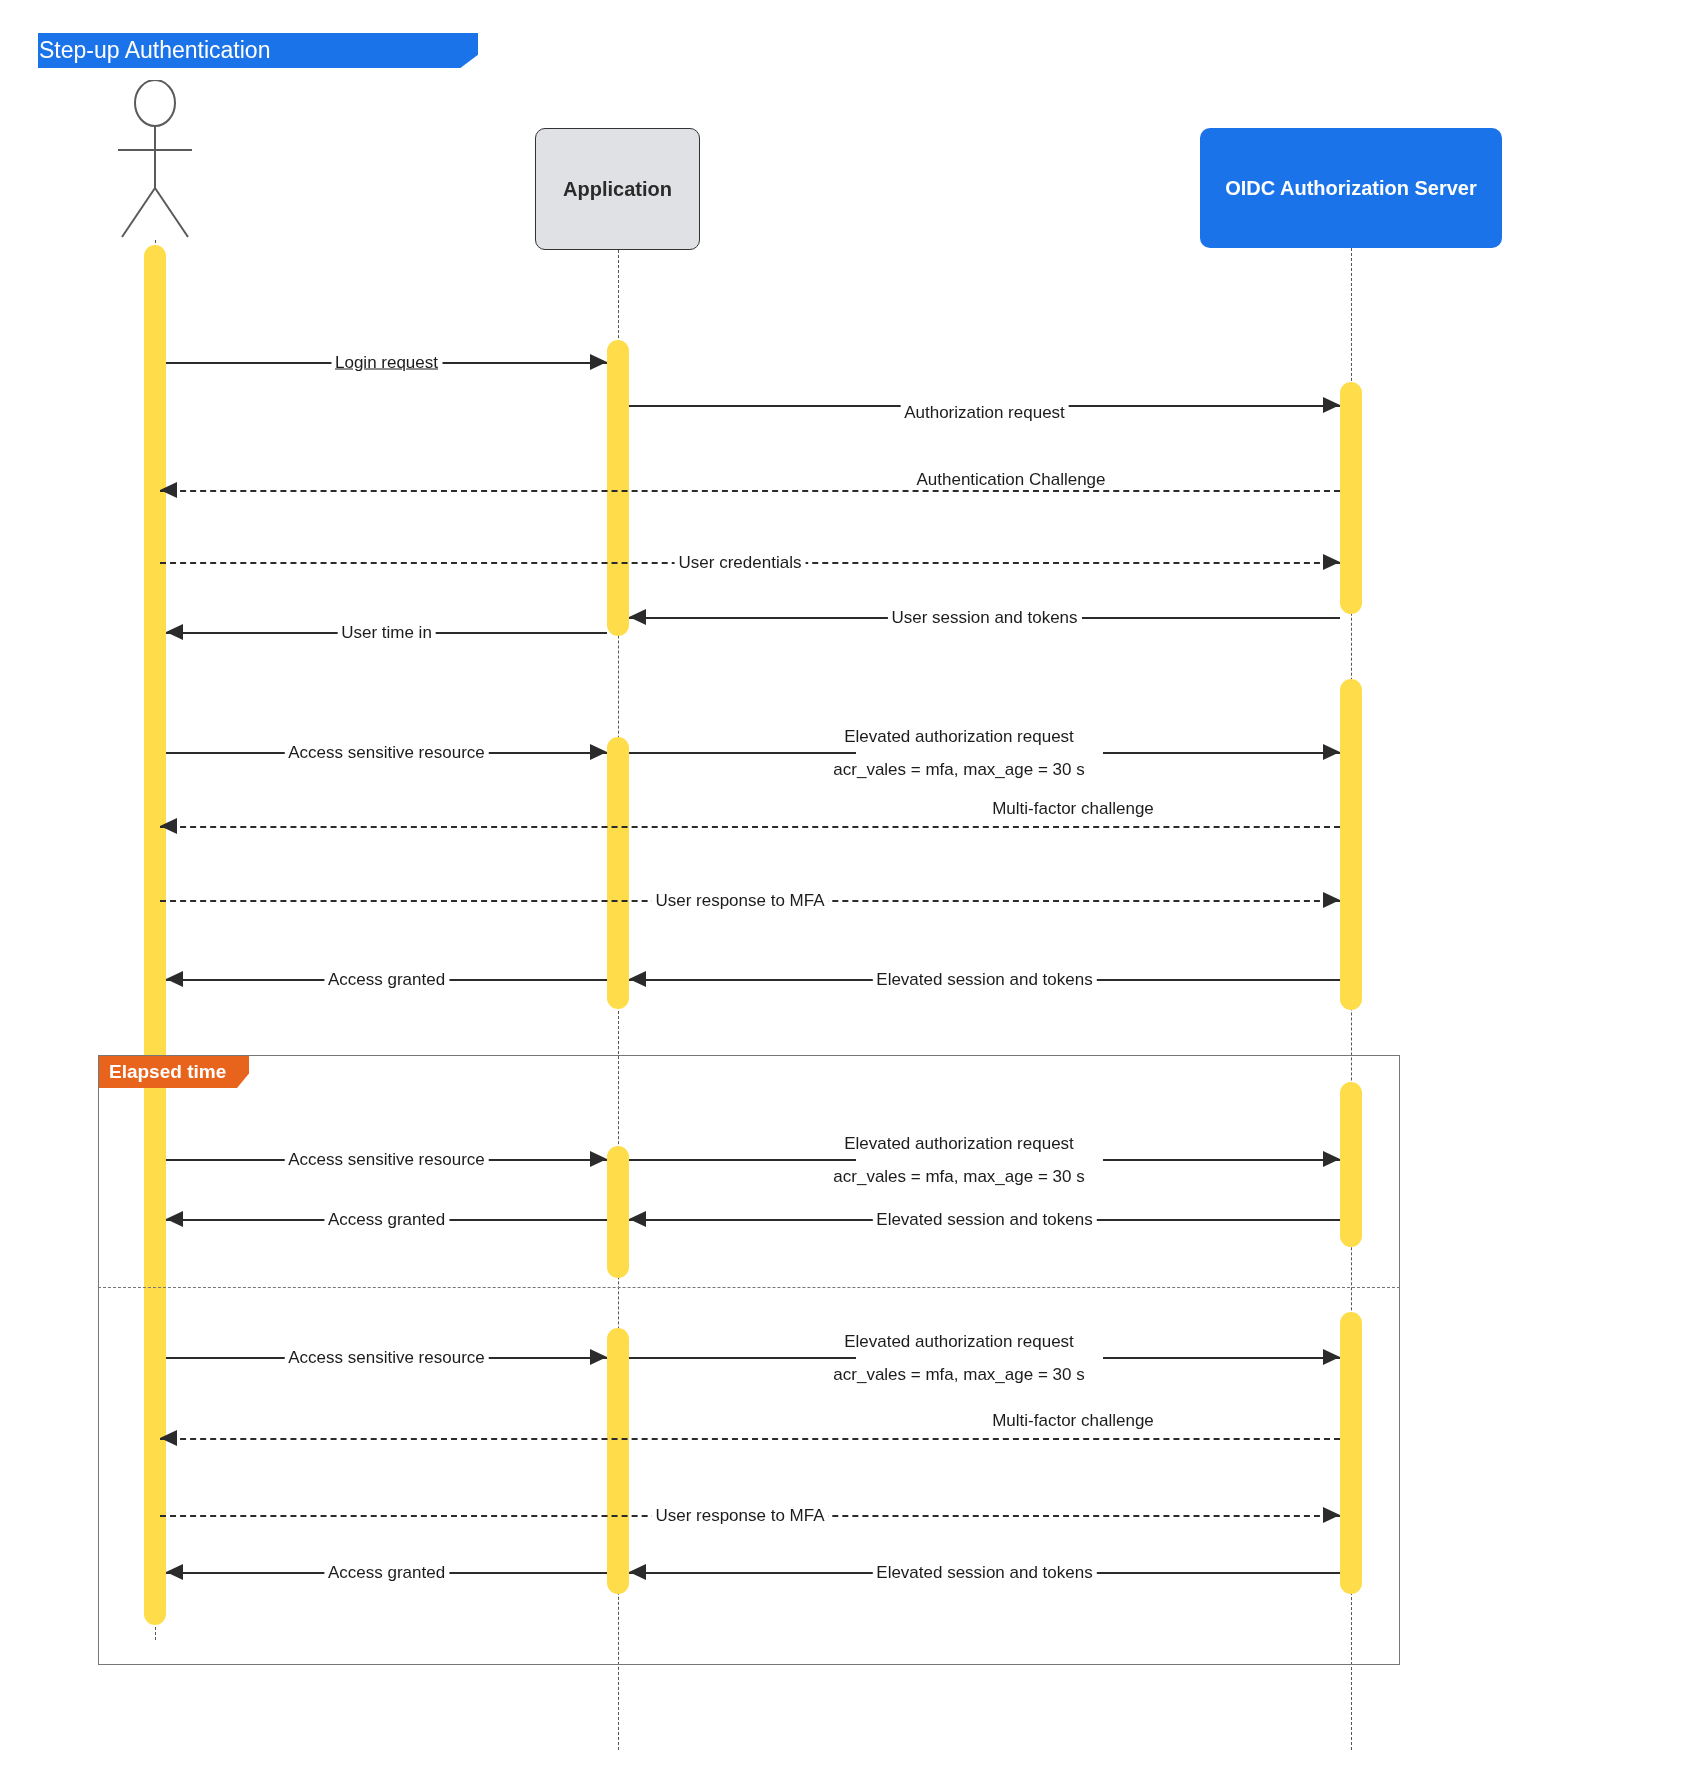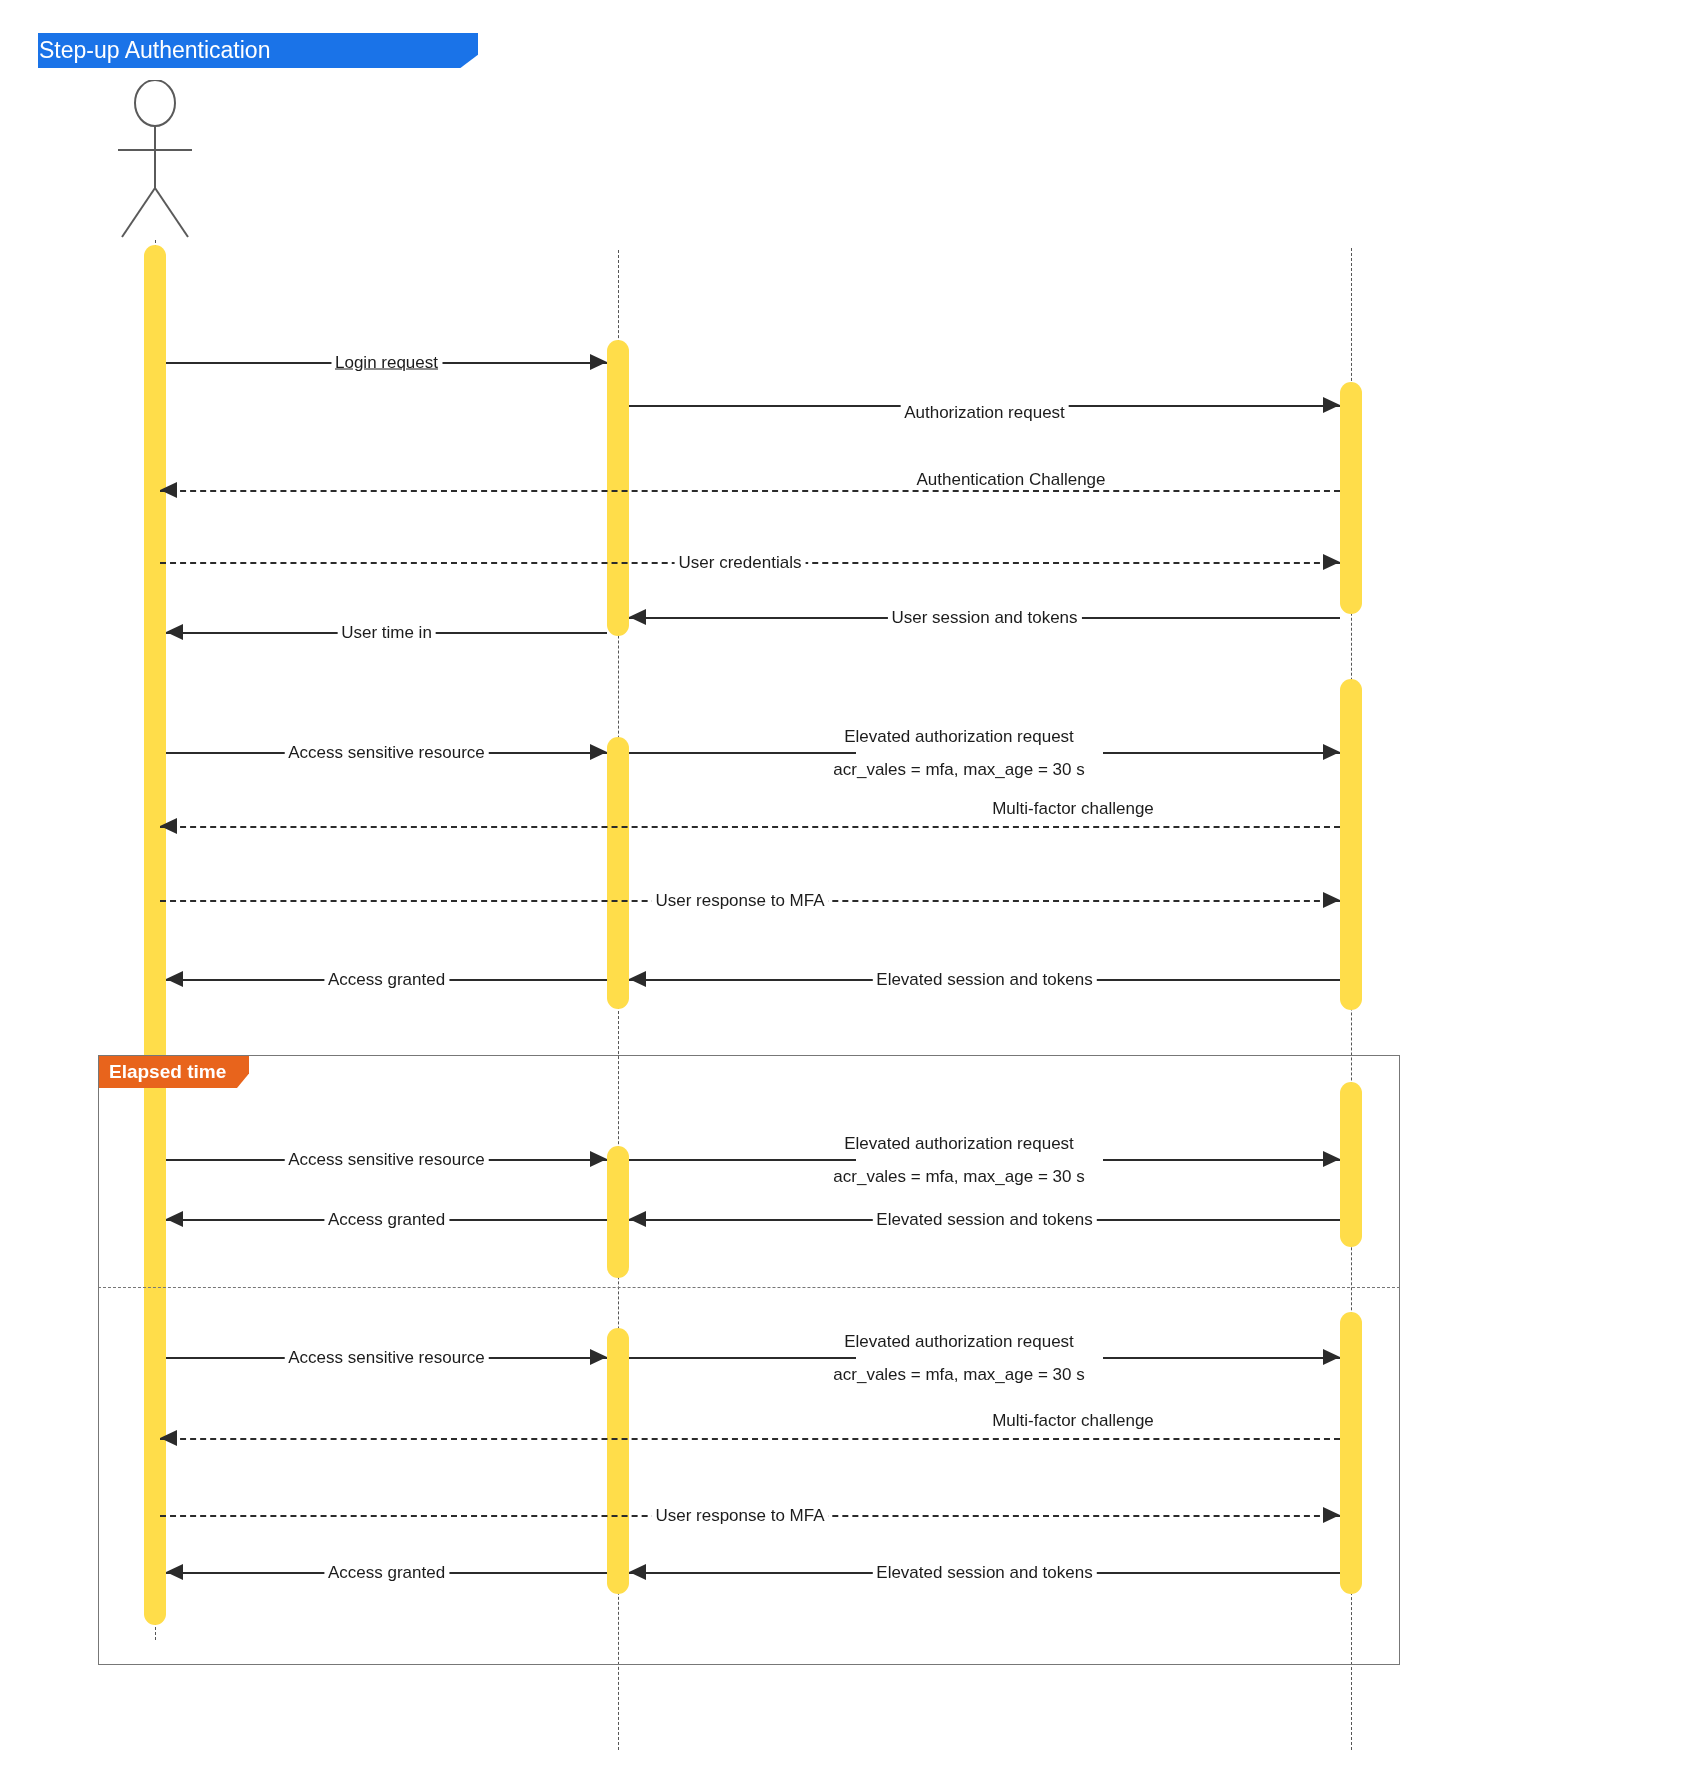--- a/index.html
+++ b/index.html
@@ -160,20 +160,22 @@
   <div class="actor">
     <svg width="90" height="160" viewBox="0 0 90 160">
       <ellipse cx="45" cy="23" rx="20" ry="23" fill="none" stroke="#5a5a5a" stroke-width="2"></ellipse>
       <line x1="45" y1="46" x2="45" y2="108" stroke="#5a5a5a" stroke-width="2"></line>
       <line x1="8" y1="70" x2="82" y2="70" stroke="#5a5a5a" stroke-width="2"></line>
       <line x1="45" y1="108" x2="12" y2="157" stroke="#5a5a5a" stroke-width="2"></line>
       <line x1="45" y1="108" x2="78" y2="157" stroke="#5a5a5a" stroke-width="2"></line>
     </svg>
   </div>
 
+  <div class="participant-box pb-app">Application</div>
+  <div class="participant-box pb-oidc">OIDC Authorization Server</div>
 
   <div class="lifeline" style="left:155px; top:240px; height:1400px;"></div>
   <div class="lifeline" style="left:618px; top:250px; height:1500px;"></div>
   <div class="lifeline" style="left:1351px; top:248px; height:1502px;"></div>
 
   <div class="activation" style="left:144px; top:245px; height:1380px;"></div>
 
   <div class="activation" style="left:607px; top:340px; height:296px;"></div>
   <div class="activation" style="left:607px; top:737px; height:272px;"></div>
   <div class="activation" style="left:607px; top:1146px; height:132px;"></div>

